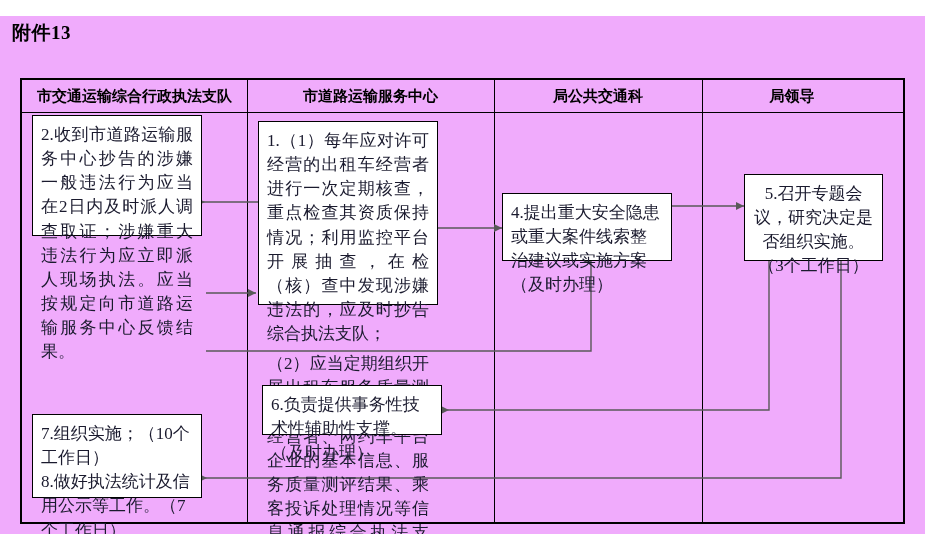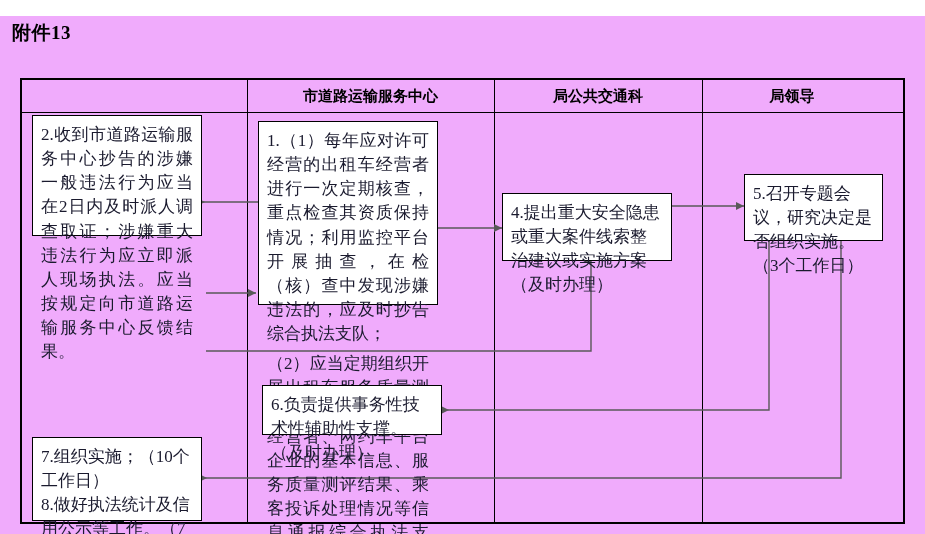--- a/index.html
+++ b/index.html
@@ -118,20 +118,21 @@
   <div class="attach-label">附件13</div>
 
 
   <div class="frame">
     <div class="header-rule"></div>
 
     <div class="col-div" style="left:225px;"></div>
     <div class="col-div" style="left:472px;"></div>
     <div class="col-div" style="left:680px;"></div>
 
+    <div class="lane-header" style="left:0;   width:225px;">市交通运输综合行政执法支队</div>
     <div class="lane-header" style="left:225px; width:247px;">市道路运输服务中心</div>
     <div class="lane-header" style="left:472px; width:208px;">局公共交通科</div>
     <div class="lane-header" style="left:680px; width:180px;">局领导</div>
   </div>
 
   <svg id="wires" viewBox="0 0 925 534" xmlns="http://www.w3.org/2000/svg">
     <defs>
       <marker id="ahL" markerWidth="9" markerHeight="8" refX="8" refY="4" orient="auto" markerUnits="userSpaceOnUse">
         <path d="M8,0 L0,4 L8,8 z" fill="#595959"></path>
       </marker>
@@ -159,35 +160,35 @@
 
       <path d="M841,225 L841,462 L199,462" marker-end="url(#ahL)"></path>
     </g>
   </svg>
 
   <div class="pbox" style="left:32px; top:99px; width:170px; height:121px;">
     <p>2.收到市道路运输服务中心抄告的涉嫌一般违法行为应当在2日内及时派人调查取证；涉嫌重大违法行为应立即派人现场执法。应当按规定向市道路运输服务中心反馈结果。</p>
   </div>
 
 
-  <div class="pbox" style="left:32px; top:421px; width:170px; height:84px; text-align:left;">
+  <div class="pbox" style="left:32px; top:398px; width:170px; height:84px; text-align:left;">
     <p>7.组织实施；（10个工作日）</p>
     <p>8.做好执法统计及信用公示等工作。（7个工作日）</p>
   </div>
 
   <div class="pbox" style="left:258px; top:105px; width:180px; height:184px;">
     <p>1.（1）每年应对许可经营的出租车经营者进行一次定期核查，重点检查其资质保持情况；利用监控平台开展抽查，在检（核）查中发现涉嫌违法的，应及时抄告综合执法支队；</p>
     <p class="indent" style="margin-top:6px;">（2）应当定期组织开展出租车服务质量测评，并及时将出租车经营者、网约车平台企业的基本信息、服务质量测评结果、乘客投诉处理情况等信息通报综合执法支队。</p>
   </div>
 
   <div class="pbox" style="left:262px; top:369px; width:180px; height:50px; text-align:left;">
     <p>6.负责提供事务性技术性辅助性支撑。（及时办理）</p>
   </div>
 
   <div class="pbox" style="left:502px; top:177px; width:170px; height:68px; text-align:left;">
     <p>4.提出重大安全隐患或重大案件线索整治建议或实施方案（及时办理）</p>
   </div>
 
-  <div class="pbox" style="left:744px; top:158px; width:139px; height:67px; text-align:left;">
+  <div class="pbox" style="left:744px; top:158px; width:139px; height:87px; text-align:center;">
     <p>5.召开专题会议，研究决定是否组织实施。（3个工作日）</p>
   </div>
 
 </div>
 
 </body></html>

